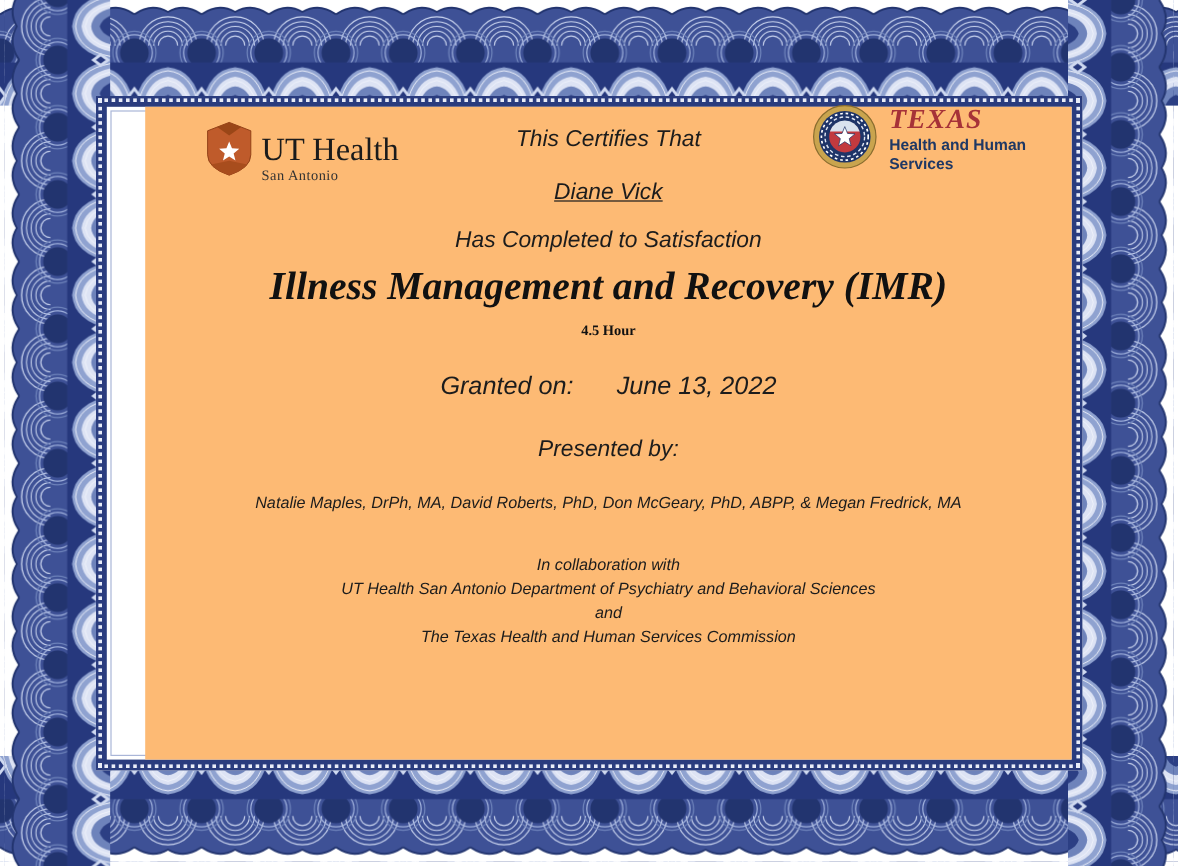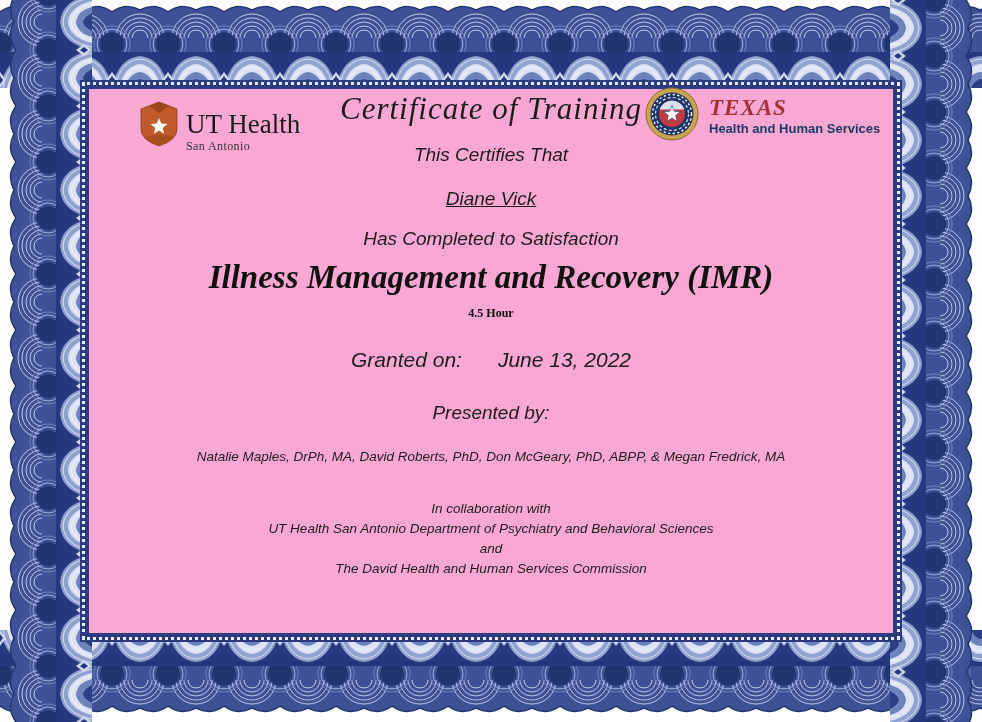--- a/index.html
+++ b/index.html
@@ -13,21 +13,21 @@
   .bead-frame{
     position:absolute;inset:80px;border:9px solid #2a3c7e;background:#ffffff;
   }
   .bead-frame::before{ 
     content:"";position:absolute;inset:-7px;border:3px dotted #e9edf8;pointer-events:none;
   }
   .bead-frame::after{ 
     content:"";position:absolute;inset:3px;border:1px solid #aab6d8;pointer-events:none;
   }
   
-  .content{position:absolute;inset:89px;background:#f9a8d4;}
+  .content{position:absolute;inset:89px;background:#fdba74;margin-left:32px;}
   .text-col{position:relative;width:100%;text-align:center;color:#1c1c1c;}
   .cert-title{
     margin-top:2px;font-family:"Liberation Serif", serif;font-style:italic;
     font-size:31px;line-height:36px;letter-spacing:1px;
   }
   .certifies{margin-top:16px;font-style:italic;font-size:19px;line-height:24px;}
   .recipient{margin-top:20px;font-style:italic;font-size:19px;line-height:24px;text-decoration:underline;}
   .completion{margin-top:16px;font-style:italic;font-size:19px;line-height:24px;}
   .course-title{
     margin-top:6px;font-family:"Liberation Serif", serif;font-style:italic;font-weight:bold;
@@ -137,33 +137,32 @@
         <path d="M27,18.5 L29.3,24.2 L35.5,24.6 L30.7,28.5 L32.2,34.5 L27,31.1 L21.8,34.5 L23.3,28.5 L18.5,24.6 L24.7,24.2 Z" fill="#ffffff" stroke="#1E3468" stroke-width="0.6"></path>
       </svg>
     </span>
     <span class="tx-text">
       <div class="name" style="color:#A63238;">TEXAS</div>
       <div class="sub" style="color:#1F3864;">Health and Human Services</div>
     </span>
   </div>
 
   <div class="text-col">
-    <div class="cert-title">Certificate of Training</div>
     <div class="certifies">This Certifies That</div>
     <div class="recipient">Diane Vick</div>
     <div class="completion">Has Completed to Satisfaction</div>
     <div class="course-title">Illness Management and Recovery (IMR)</div>
     <div class="duration">4.5 Hour</div>
     <div class="granted-row">
       <span>Granted on:</span>
       <span>June 13, 2022</span>
     </div>
     <div class="presented">Presented by:</div>
     <div class="presenters">Natalie Maples, DrPh, MA, David Roberts, PhD, Don McGeary, PhD, ABPP, &amp; Megan Fredrick, MA</div>
     <div class="collab">
       <div>In collaboration with</div>
       <div>UT Health San Antonio Department of Psychiatry and Behavioral Sciences</div>
       <div>and</div>
-      <div>The David Health and Human Services Commission</div>
+      <div>The Texas Health and Human Services Commission</div>
     </div>
   </div>
 
 </div>
 
 </body></html>

